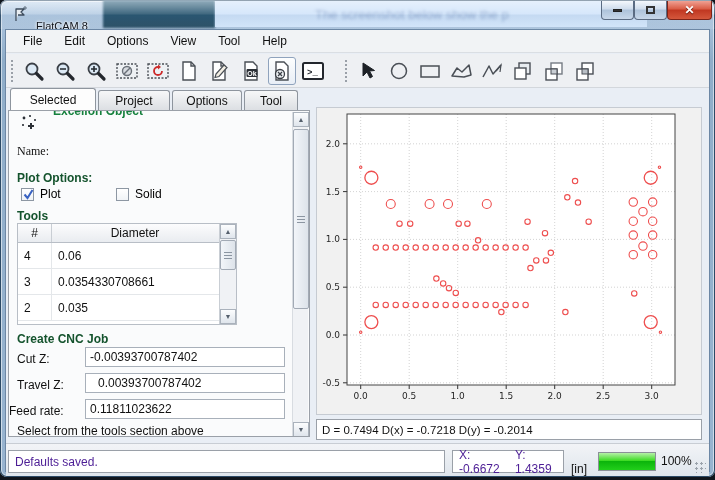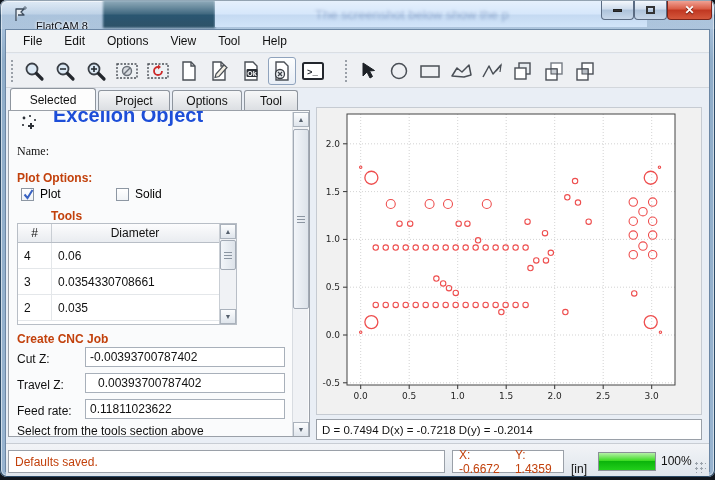--- a/index.html
+++ b/index.html
@@ -53,23 +53,23 @@
   .panel{position:absolute;left:8px;top:110px;width:302px;height:327px;background:#fafbfc;
          border:1px solid #9aa0a8;overflow:hidden;}
   .pscroll{position:absolute;right:1px;top:1px;width:16px;height:325px;background:#f0f2f5;border-left:1px solid #d8dce1;}
   .sbtn{position:absolute;left:0;width:16px;height:15px;background:linear-gradient(180deg,#fcfdfe,#dfe5ec);
         border:1px solid #aab2bc;display:flex;align-items:center;justify-content:center;font-size:7px;color:#55606d;}
   .sthumb{position:absolute;left:0;width:16px;background:linear-gradient(90deg,#f2f5f9,#dde3ea);
           border:1px solid #a2aab5;border-radius:2px;display:flex;align-items:center;justify-content:center;}
   .sgrip{width:8px;height:7px;border-top:1px solid #8b95a1;border-bottom:1px solid #8b95a1;
          background:linear-gradient(180deg,transparent 2px,#8b95a1 2px,#8b95a1 3px,transparent 3px);}
   .obj-icon{position:absolute;left:10px;top:2px;width:24px;height:24px;}
-  .obj-title{position:absolute;left:44px;top:-7px;font-size:20px;font-weight:bold;color:#1d4ed8;white-space:nowrap;}
+  .obj-title{position:absolute;left:44px;top:-7px;font-size:12px;font-weight:bold;color:#15803d;white-space:nowrap;}
   .lbl{position:absolute;font-size:12px;color:#111;}
-  .blbl{position:absolute;font-size:12px;font-weight:bold;color:#c2410c;}
+  .blbl{position:absolute;font-size:12px;font-weight:bold;color:#14532d;}
   .tinput{position:absolute;height:20px;border:1px solid #a8b0ba;background:#fff;font-size:12px;
           font-family:"Liberation Sans",sans-serif;padding:2px 4px;color:#111;display:flex;align-items:center;}
   .cb{position:absolute;display:flex;align-items:center;gap:6px;font-size:12px;}
   .cb-box{width:13px;height:13px;border:1px solid #8d97a3;background:linear-gradient(180deg,#fff,#f0f3f6);position:relative;}
   .cb-box svg{position:absolute;left:0px;top:-1px;}
   
   .ttable{position:absolute;left:8px;top:112px;width:220px;height:102px;border:1px solid #b8bec6;background:#fff;}
   .thead{display:flex;height:19px;border-bottom:1px solid #b8bec6;
          background:linear-gradient(180deg,#fcfcfd,#e9ecf0);}
   .th{font-size:12px;display:flex;align-items:center;justify-content:center;color:#111;}
@@ -82,21 +82,21 @@
   .tscroll{position:absolute;right:0;top:0;width:17px;height:100px;background:#f0f2f5;border-left:1px solid #c9ced4;}
   
   .plotfig{position:absolute;left:316px;top:107px;width:386px;height:308px;background:#f1f1f1;border:1px solid #c6cbd2;}
   .tick{font-family:"DejaVu Sans",sans-serif;font-size:9px;fill:#262626;}
   
   .dbox{position:absolute;left:316px;top:419px;width:386px;height:21px;background:#fff;
         border:1px solid #9aa0a8;font-size:11.5px;display:flex;align-items:center;padding-left:5px;color:#111;}
   .statusbar{position:absolute;left:6px;top:443px;width:703px;height:33px;
              background:linear-gradient(180deg,#f2f4f7,#dfe5ec);border-top:1px solid #c8cdd4;}
   .sunken{position:absolute;background:#fff;border:1px solid #9aa0a8;font-size:12px;
-          display:flex;align-items:center;padding:0 6px;color:#c2410c;}
+          display:flex;align-items:center;padding:0 6px;color:#4c1d95;}
   .units{position:absolute;font-size:12px;color:#111;margin-top:8px;}
   .progress{position:absolute;border:1px solid #8a9097;background:#e8ece8;}
   .progress .fill{height:100%;background:linear-gradient(180deg,#b5f0a8,#3ddc23 45%,#0cb50c 50%,#21cf1a);}
   .pct{position:absolute;font-size:12px;color:#111;}
   .rgrip{position:absolute;right:3px;bottom:3px;width:13px;height:13px;
          background-image:radial-gradient(#9aa2ab 1.2px,transparent 1.4px);background-size:5px 5px;background-position:1px 1px;}
 </style>
 </head>
 <body>
 
@@ -297,21 +297,21 @@
             <path d="M2.5 6.5 l3 3.5 5 -8" fill="none" stroke="#3a63c2" stroke-width="2"></path>
           </svg>
         </div>
         <span>Plot</span>
       </div>
       <div class="cb" style="left:107px;top:76px;">
         <div class="cb-box"></div>
         <span>Solid</span>
       </div>
 
-      <div class="blbl" style="left:8px;top:98px;margin-left:34px;">Tools</div>
+      <div class="blbl" style="left:8px;top:98px;">Tools</div>
 
       <div class="ttable">
         <div class="thead">
           <div class="th c1">#</div>
           <div class="th c2">Diameter</div>
         </div>
         <div class="trow">
           <div class="td c1">4</div>
           <div class="td c2">0.06</div>
         </div>
@@ -333,21 +333,21 @@
       </div>
 
       <div class="blbl" style="left:8px;top:221px;">Create CNC Job</div>
 
       <div class="lbl" style="left:8px;top:241px;">Cut Z:</div>
       <div class="tinput" style="left:76px;top:236px;width:200px;">-0.00393700787402</div>
 
       <div class="lbl" style="left:8px;top:267px;">Travel Z:</div>
       <div class="tinput" style="left:76px;top:262px;width:200px;padding-left:12px;">0.00393700787402</div>
 
-      <div class="lbl" style="left:8px;top:293px;">Feed rate:</div>
+      <div class="lbl" style="left:0;top:293px;">Feed rate:</div>
       <div class="tinput" style="left:76px;top:288px;width:200px;">0.11811023622</div>
 
       <div class="lbl" style="left:8px;top:313px;">Select from the tools section above</div>
 
       <div class="pscroll">
         <div class="sbtn" style="top:0;">▲</div>
         <div class="sthumb" style="top:17px;height:180px;">
             <div class="sgrip"></div>
           </div>
         <div class="sbtn" style="bottom:0;">▼</div>

